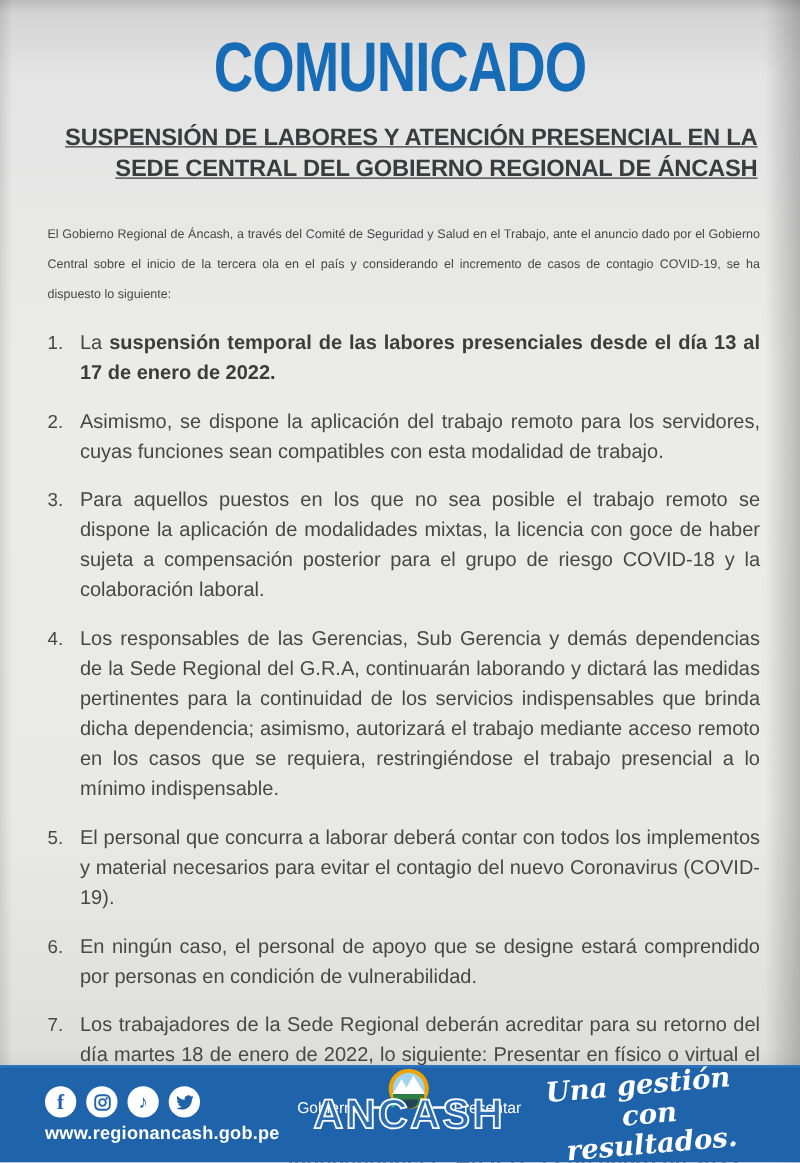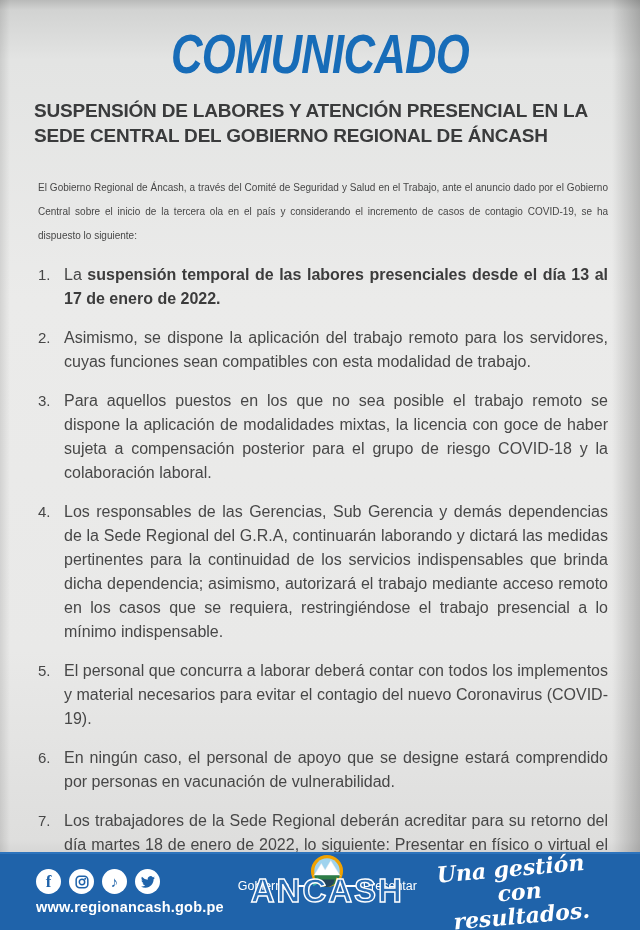--- a/index.html
+++ b/index.html
@@ -6,26 +6,26 @@
   html,body { width:640px; }
   body { font-family:"Liberation Sans", sans-serif; }
   .page {
     position:relative; width:640px; height:930px; overflow:hidden;
     background:
       linear-gradient(90deg, rgba(0,0,0,0.10) 0px, rgba(0,0,0,0) 10px, rgba(0,0,0,0) 612px, rgba(0,0,0,0.22) 640px),
       linear-gradient(180deg, #b9bab9 0px, #d2d3d2 10px, #e3e4e3 60px, #ebebea 300px, #e9e9e8 650px, #dededd 840px, #d6d6d5 852px);
   }
   .title {
     margin-top:26px; text-align:center; color:#176cb8;
-    font-size:56px; font-weight:bold; line-height:56px;font-style:italic;
+    font-size:56px; font-weight:bold; line-height:56px;
   }
   .title .squeeze { display:inline-block; transform:scaleX(0.78); transform-origin:center; letter-spacing:-1px; }
   .subtitle {
-    margin:16px auto 12px; max-width:572px; text-align:left;
-    color:#3a3b3c; font-size:19px; font-weight:bold; line-height:25px; letter-spacing:-0.2px;
+    margin:16px auto 12px; max-width:572px; text-align:right;
+    color:#3a3b3c; font-size:19px; font-weight:bold; line-height:25px; letter-spacing:-0.2px;text-decoration:underline;
   }
   .intro {
     margin:28px 32px 0 38px; color:#474747; font-size:10px; line-height:24px;
     text-align:justify;
   }
   .list { margin:15px 32px 0 38px; }
   .item { display:flex; margin-bottom:15px; }
   .item .num { flex:0 0 26px; color:#474747; font-size:15px; line-height:24px; }
   .item .itext { flex:1; color:#474747; font-size:16px; line-height:24px; text-align:justify; }
   .item .itext b { color:#3c3c3c; }
@@ -97,21 +97,21 @@
     <div class="item">
       <span class="num">4.</span>
       <p class="itext"><span>Los responsables de las Gerencias, Sub Gerencia y demás dependencias de la Sede Regional del G.R.A, continuarán laborando y dictará las medidas pertinentes para la continuidad de los servicios indispensables que brinda dicha dependencia; asimismo, autorizará el trabajo mediante acceso remoto en los casos que se requiera, restringiéndose el trabajo presencial a lo mínimo indispensable.</span><b></b><span></span></p>
     </div>
     <div class="item">
       <span class="num">5.</span>
       <p class="itext"><span>El personal que concurra a laborar deberá contar con todos los implementos y material necesarios para evitar el contagio del nuevo Coronavirus (COVID-19).</span><b></b><span></span></p>
     </div>
     <div class="item">
       <span class="num">6.</span>
-      <p class="itext"><span>En ningún caso, el personal de apoyo que se designe estará comprendido por personas en vacunación de vulnerabilidad.</span><b></b><span></span></p>
+      <p class="itext"><span>En ningún caso, el personal de apoyo que se designe estará comprendido por personas en condición de vulnerabilidad.</span><b></b><span></span></p>
     </div>
     <div class="item">
       <span class="num">7.</span>
       <p class="itext"><span>Los trabajadores de la Sede Regional deberán acreditar para su retorno del día martes 18 de enero de 2022, lo siguiente: Presentar en físico o virtual el esquema completo de vacunación contra la COVID-19 (D.U. Nº 055-2021), con las </span><b>tres dosis</b><span>.</span></p>
     </div>
   </div>
 
   <div class="dateline">Independencia - Huaraz, 12 de enero de 2022</div>
 
   <div class="footer">

